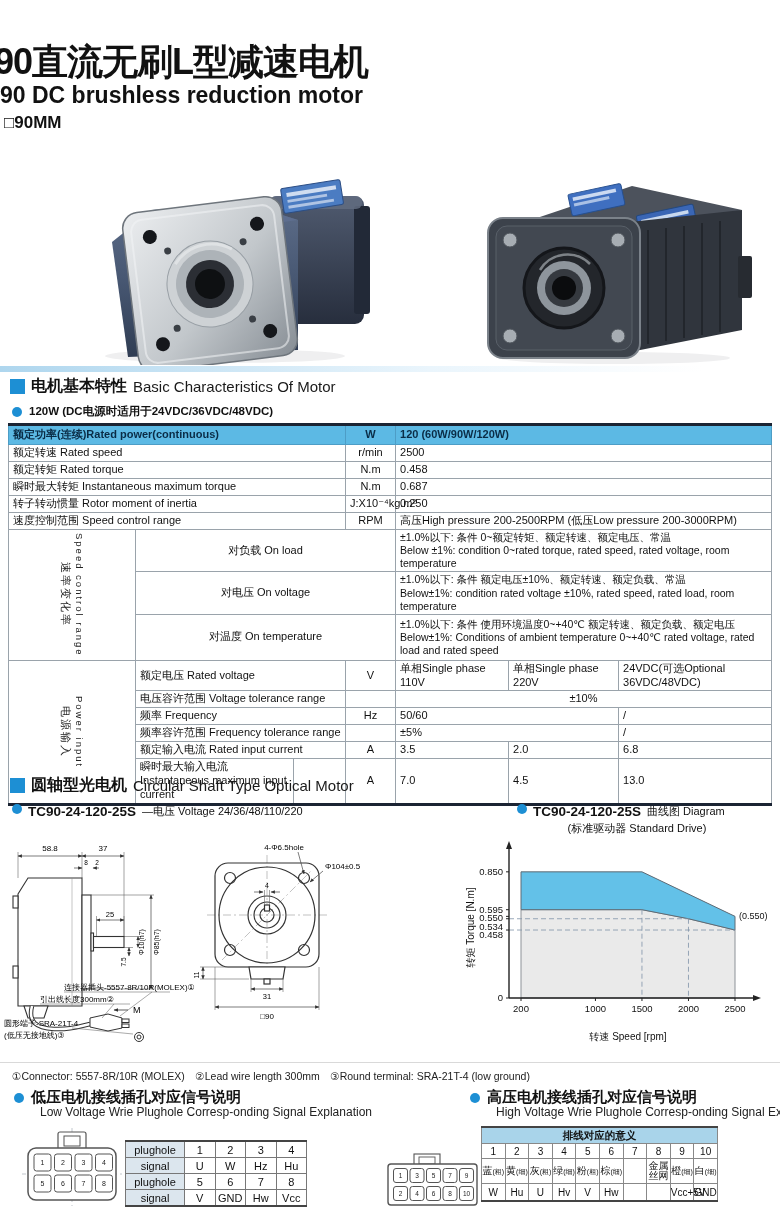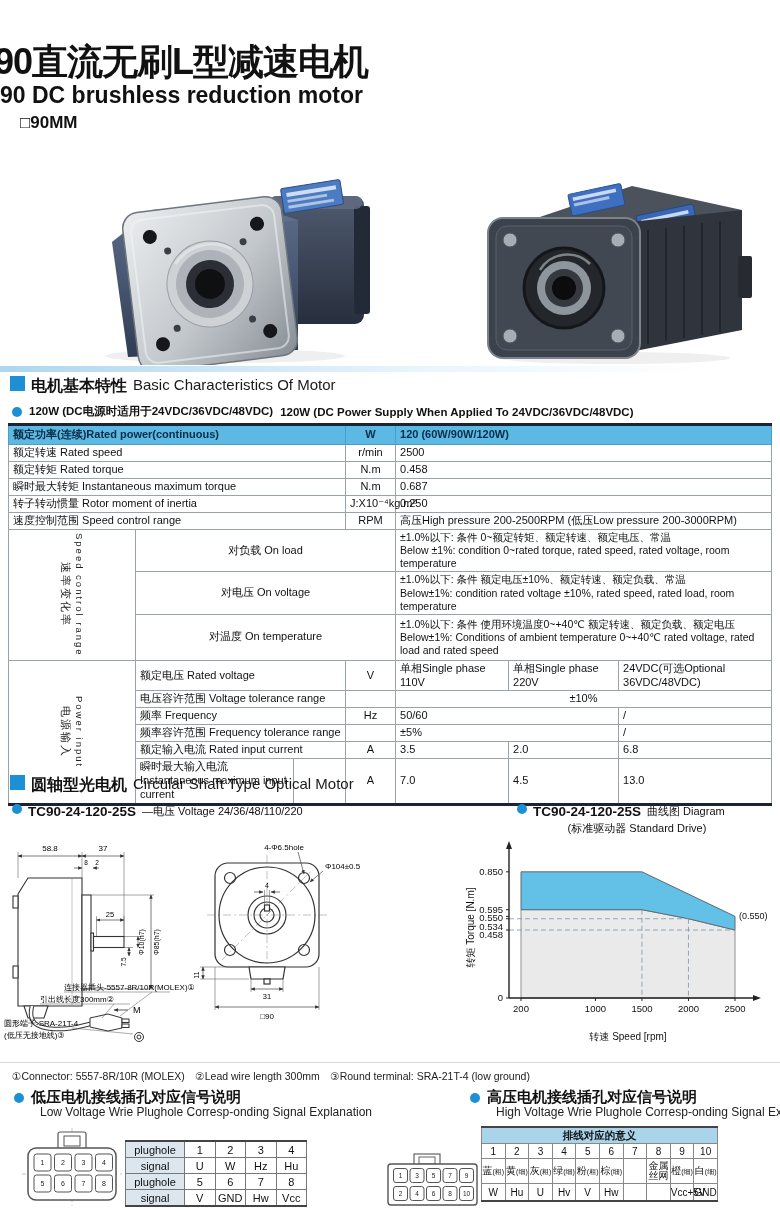--- a/index.html
+++ b/index.html
@@ -1,24 +1,24 @@
 <!DOCTYPE html>
 <html><head>
 <meta charset="utf-8">
 <style>
   html,body{margin:0;padding:0;}
   body{width:780px;height:1209px;position:relative;background:#fff;overflow:hidden;
        font-family:"Liberation Sans","DejaVu Sans",sans-serif;color:#111;}
   .abs{position:absolute;}
   .title-cn{left:-6px;top:38px;font-size:36px;font-weight:bold;letter-spacing:-1px;white-space:nowrap;}
   .title-en{left:0;top:82px;font-size:23px;font-weight:bold;white-space:nowrap;}
-  .title-size{left:4px;top:113px;font-size:17px;font-weight:bold;margin-left:16px;}
+  .title-size{left:4px;top:113px;font-size:17px;font-weight:bold;}
   .divider1{left:0;top:366px;width:780px;height:6px;background:linear-gradient(to right,#aed6ee,#eaf5fc 55%,#ffffff 90%);}
   .divider2{left:0;top:1062px;width:780px;height:1px;background:#d9d9d9;}
-  .sec-hdr{display:flex;gap:6px;white-space:nowrap;}
+  .sec-hdr{display:flex;align-items:center;gap:6px;white-space:nowrap;}
   .sq{width:15px;height:15px;background:#1d8fd4;display:inline-block;flex:none;}
   .sec-cn{font-size:16px;font-weight:bold;}
   .sec-en{font-size:15px;color:#1a1a1a;}
   .dot{width:10px;height:10px;border-radius:50%;background:#1d8fd4;display:inline-block;flex:none;}
   .note{display:flex;align-items:center;gap:7px;font-size:11.5px;font-weight:bold;white-space:nowrap;}
   .bullet{display:flex;align-items:flex-start;gap:6px;white-space:nowrap;}
   .model{font-size:13.5px;font-weight:bold;}
   .bullet-rest{font-size:11px;}
   .chart-sub{font-size:11px;text-align:center;}
   
@@ -152,21 +152,20 @@
 <div class="abs divider1"></div>
 
 <div class="abs sec-hdr" style="left:10px;top:376px">
   <span class="sq"></span>
   <span class="sec-cn">电机基本特性</span>
   <span class="sec-en">Basic Characteristics Of Motor</span>
 </div>
 <div class="abs note" style="left:12px;top:404px">
   <span class="dot"></span>
   <span>120W (DC电源时适用于24VDC/36VDC/48VDC)</span>
-  <span>120W (DC Power Supply When Applied To 24VDC/36VDC/48VDC)</span>
 </div>
 
 <table class="basic abs" style="left:8px;top:423px">
   <colgroup>
       <col style="width:127px">
       <col style="width:158px">
       <col style="width:52px">
       <col style="width:50px">
       <col style="width:113px">
       <col style="width:110px">

